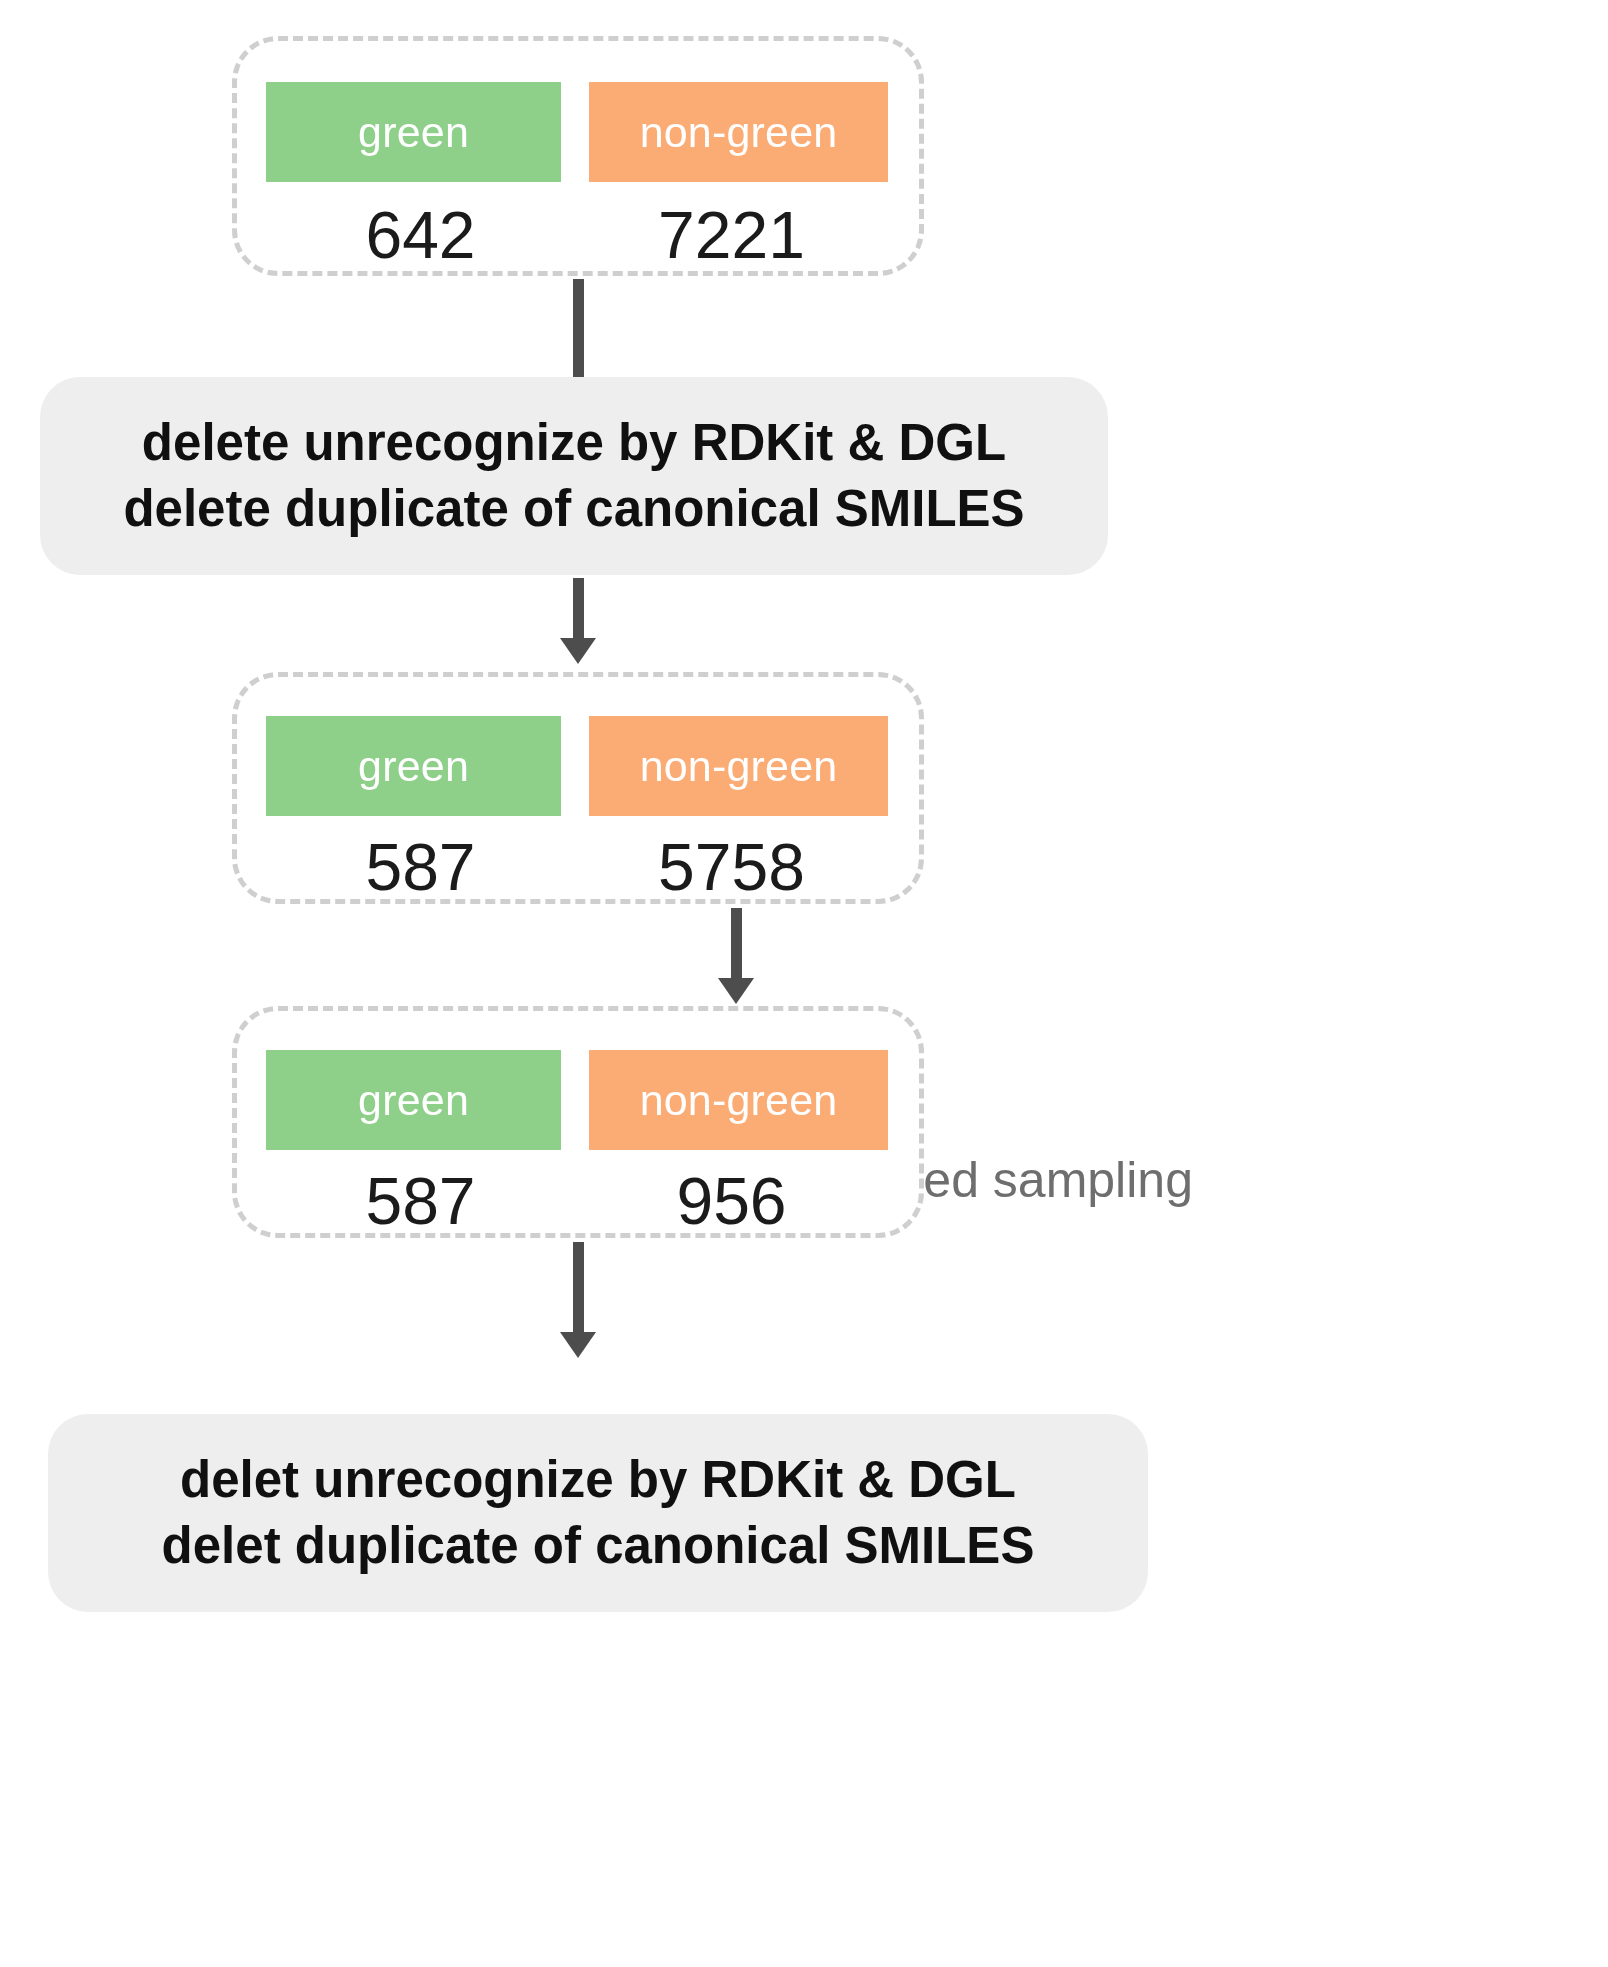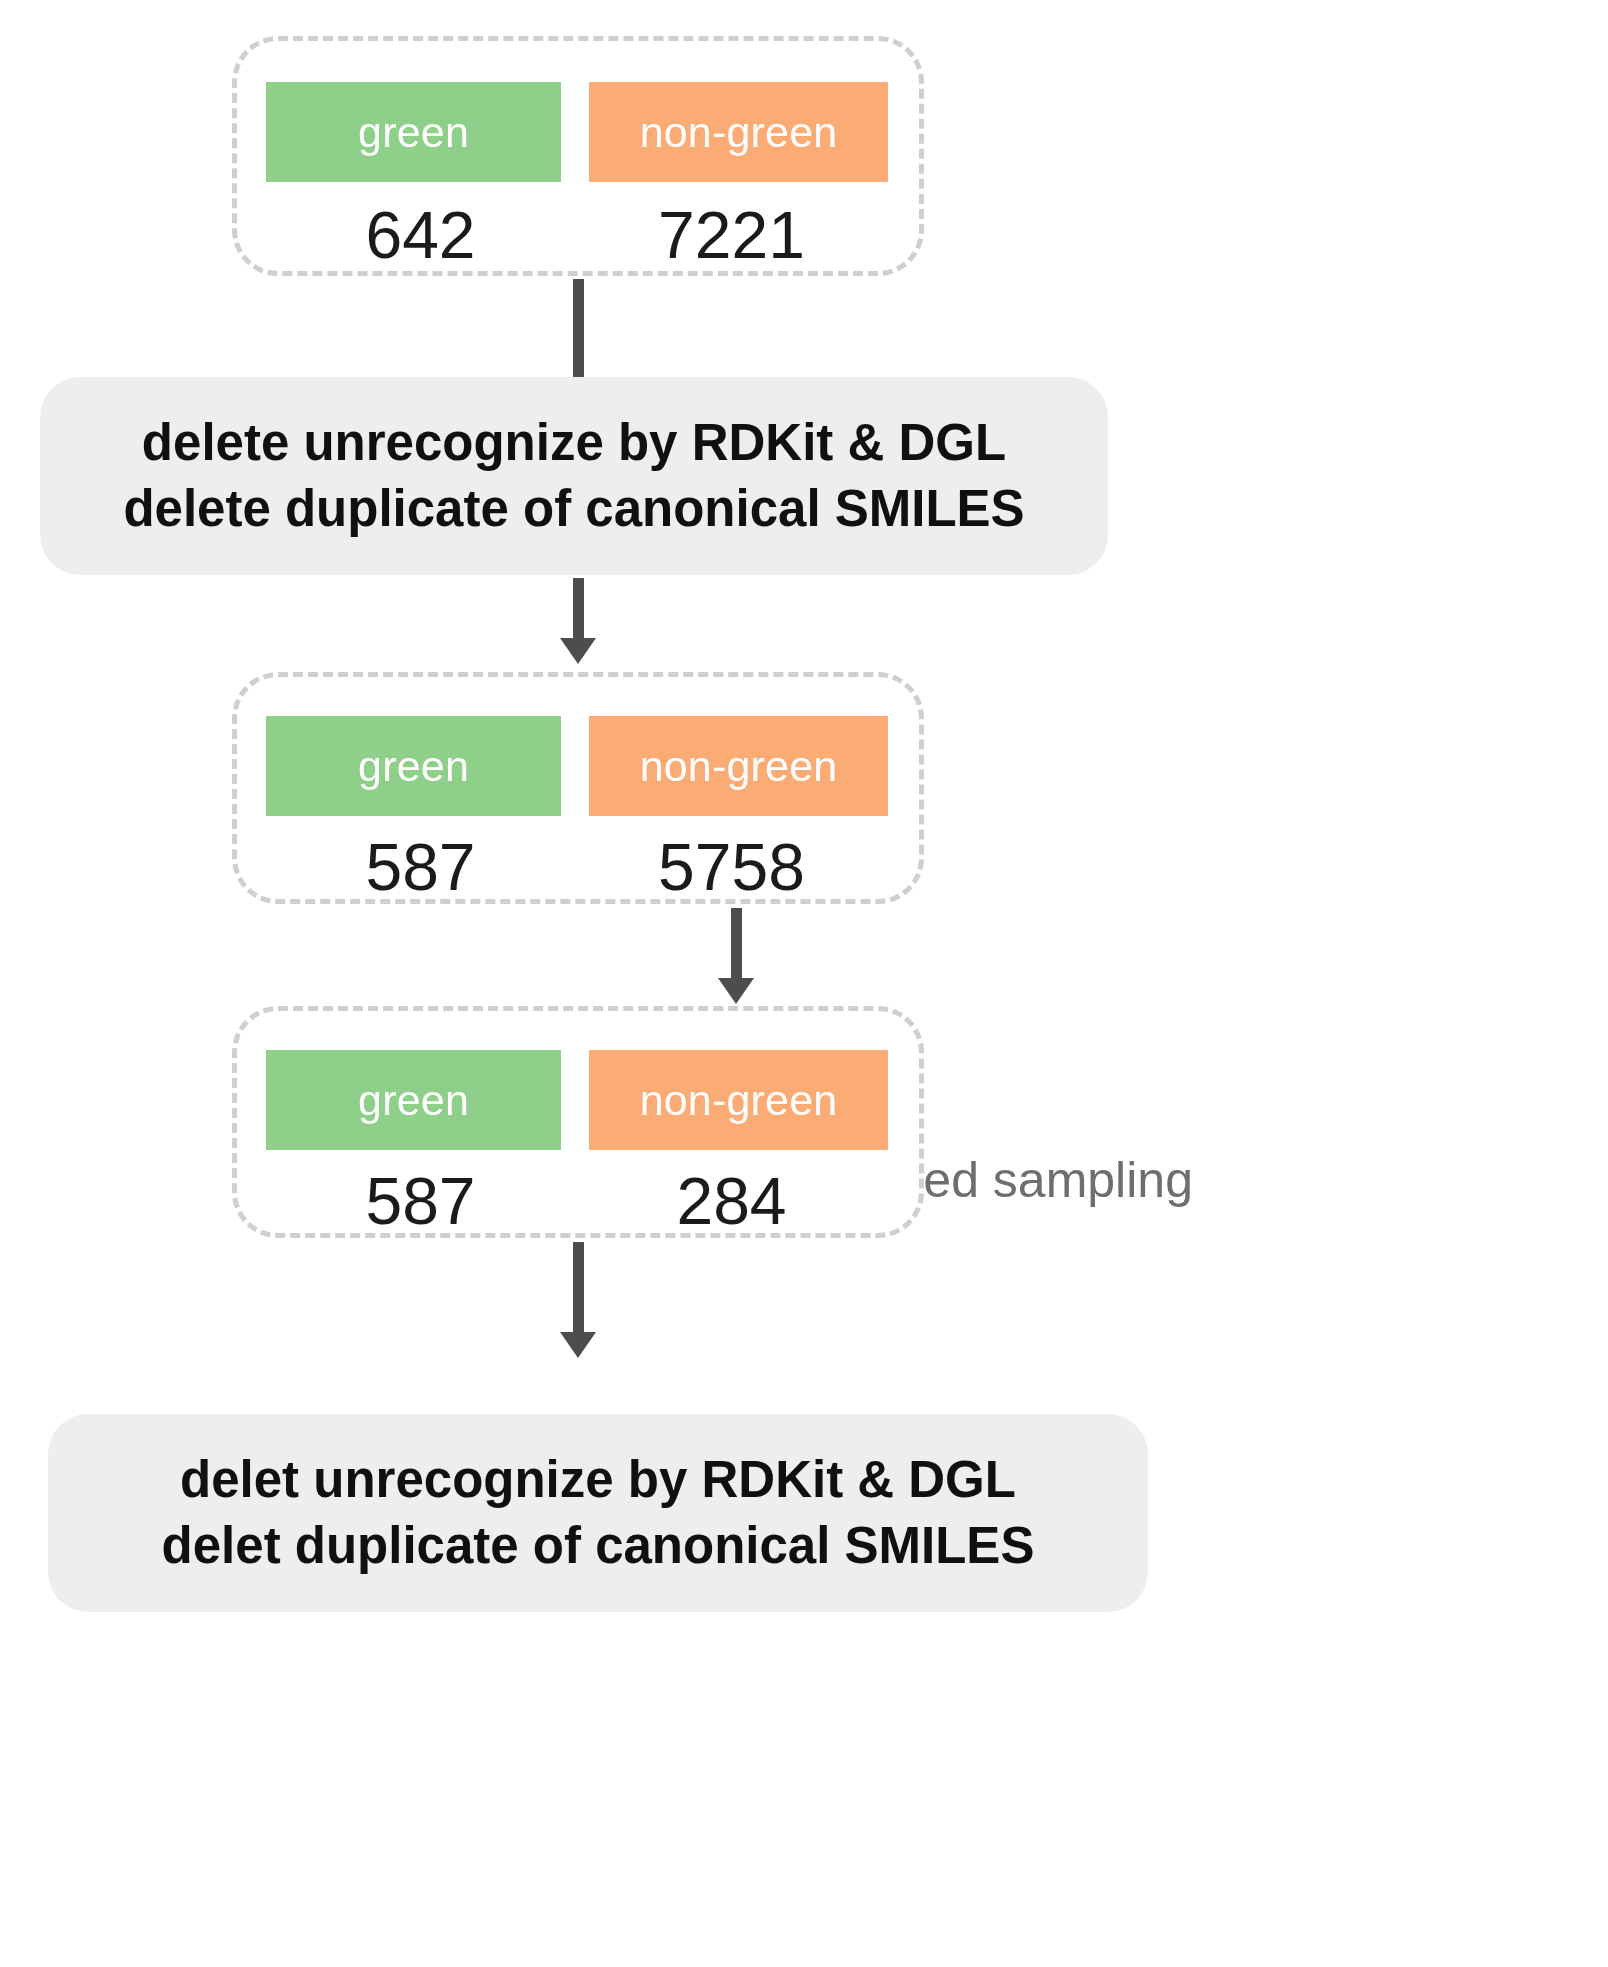--- a/index.html
+++ b/index.html
@@ -191,21 +191,21 @@
     <div class="bar-seg nongreen-seg" style="width:313px;">
       <span>non-green</span>
     </div>
   </div>
 
   <div class="count-row" style="left:266px; top:1168px; width:622px;">
     <div class="count-cell" style="width:309px;">
       <span>587</span>
     </div>
     <div class="count-cell" style="width:313px;">
-      <span>284</span>
+      <span>956</span>
     </div>
   </div>
 
   <div class="connector" style="left:573px; top:1242px; height:120px;">
     <div class="conn-shaft" style="height:92px;"></div>
     <div class="conn-head" style="top:90px;"></div>
   </div>
 
   <div class="process-box" style="left:48px; top:1414px; width:1100px; height:198px;">
     <div class="process-line">delet unrecognize by RDKit &amp; DGL</div>

